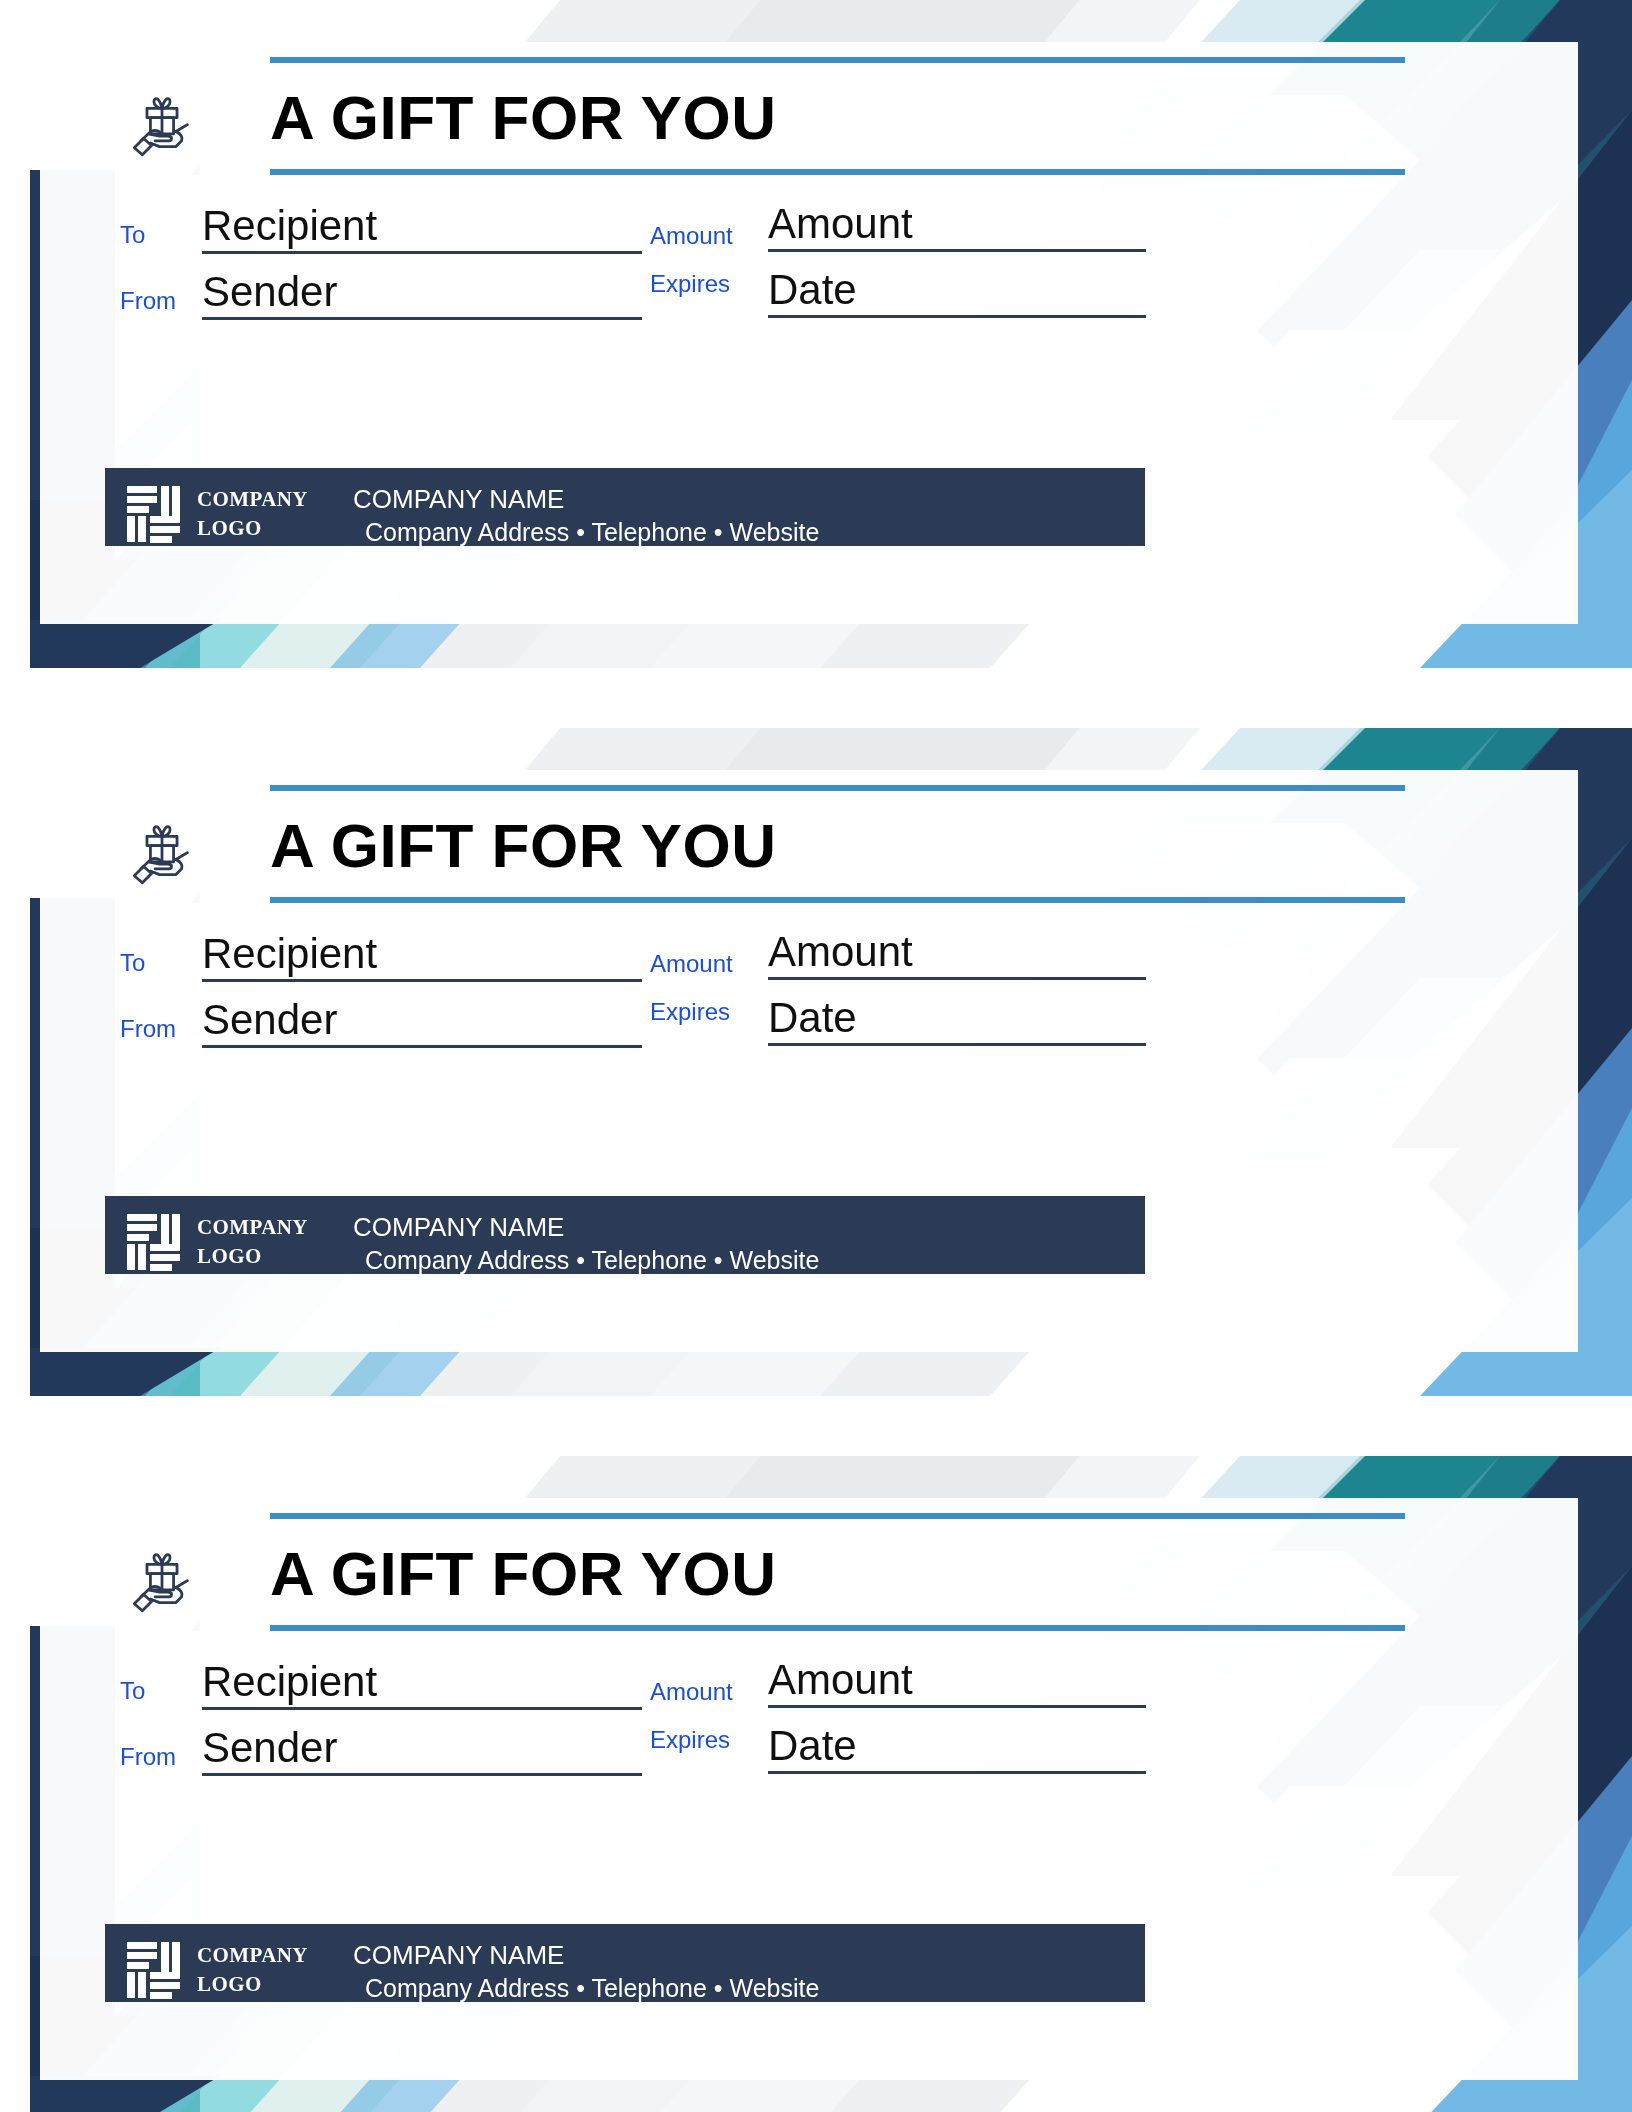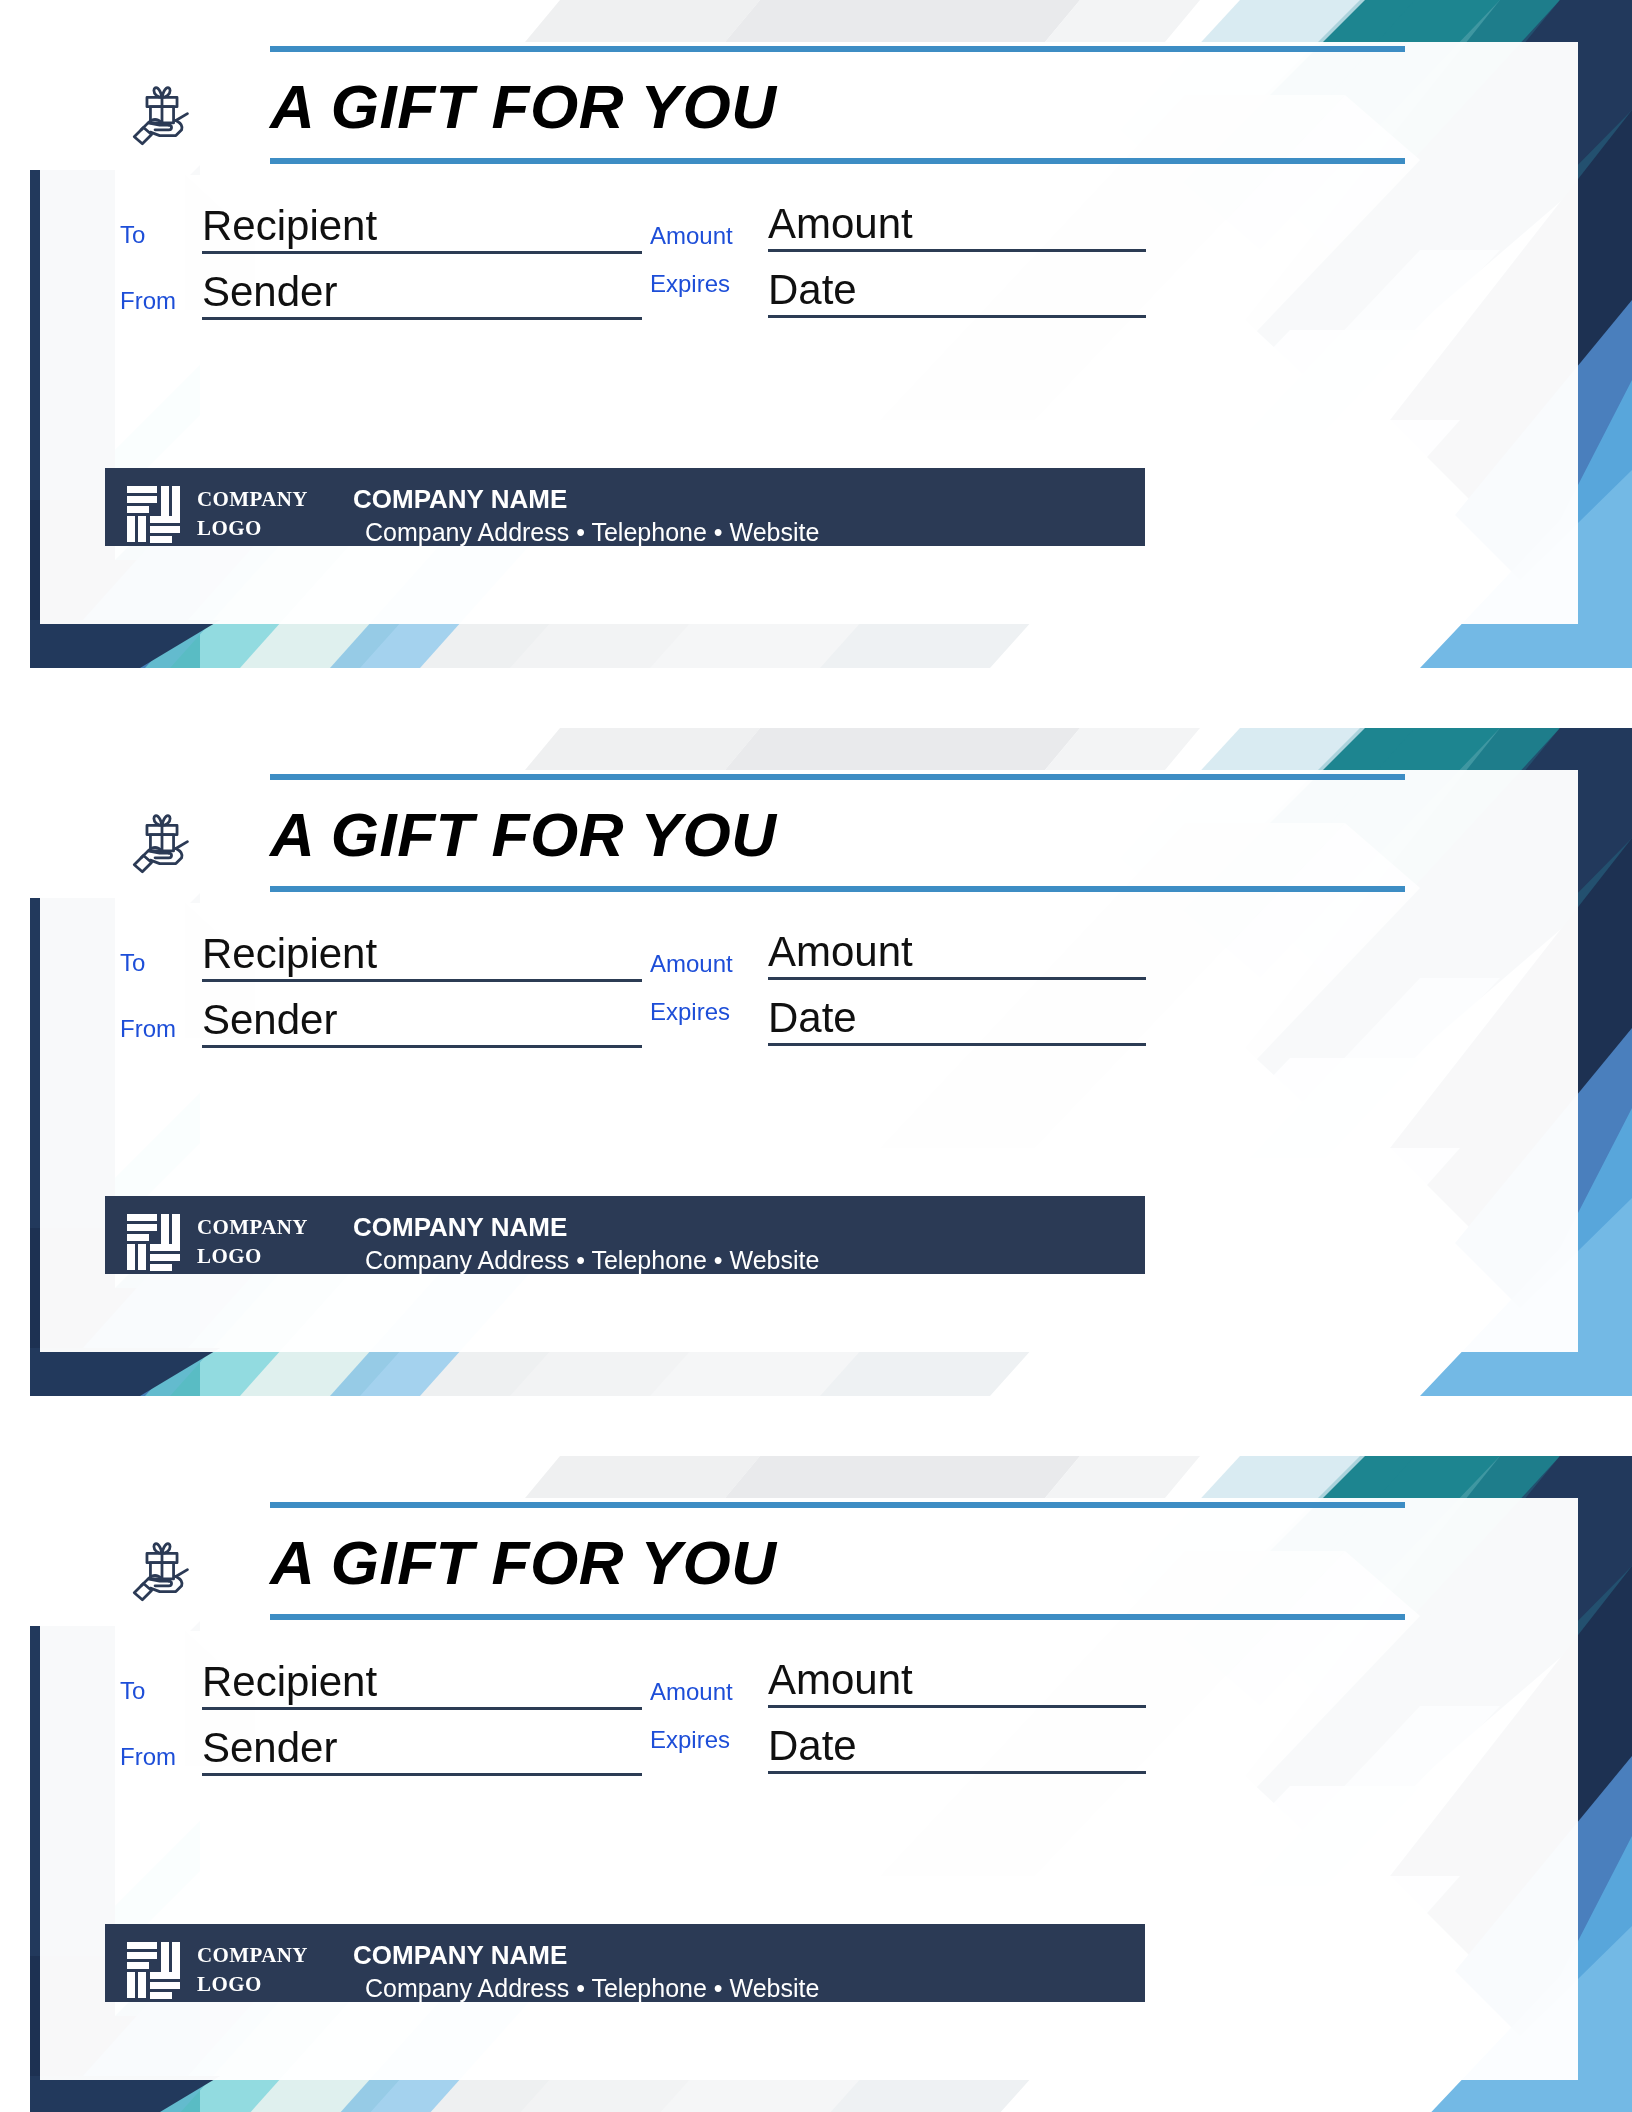--- a/index.html
+++ b/index.html
@@ -51,24 +51,23 @@
     width: 1538px;
     height: 582px;
     background: rgba(255,255,255,0.97);
     box-shadow: 0 0 0 0 rgba(0,0,0,0);
   }
 
   
   .cert-header {
     position: absolute;
     left: 160px;
-    top: 46px;
+    top: 57px;
     width: 1400px;
     height: 125px;
-    font-style: italic;
   }
   .rule {
     position: absolute;
     left: 110px;
     width: 1135px;
     height: 6px;
     background: #3d8dc4;
   }
   .rule--top { top: 0px; }
   .rule--bottom { top: 112px; }
@@ -181,21 +180,21 @@
   .logo-word div { white-space: nowrap; }
 
   .company-block {
     position: absolute;
     left: 248px;
     top: 14px;
     width: 770px;
   }
   .company-name {
     color: #ffffff;
-    font-weight: 700;
+    font-weight: 400;
     font-size: 26px;
     line-height: 34px;
     white-space: nowrap;
     font-family: "Liberation Sans", sans-serif;
   }
   .company-contact {
     color: #ffffff;
     font-weight: 400;
     font-size: 25px;
     line-height: 33px;

